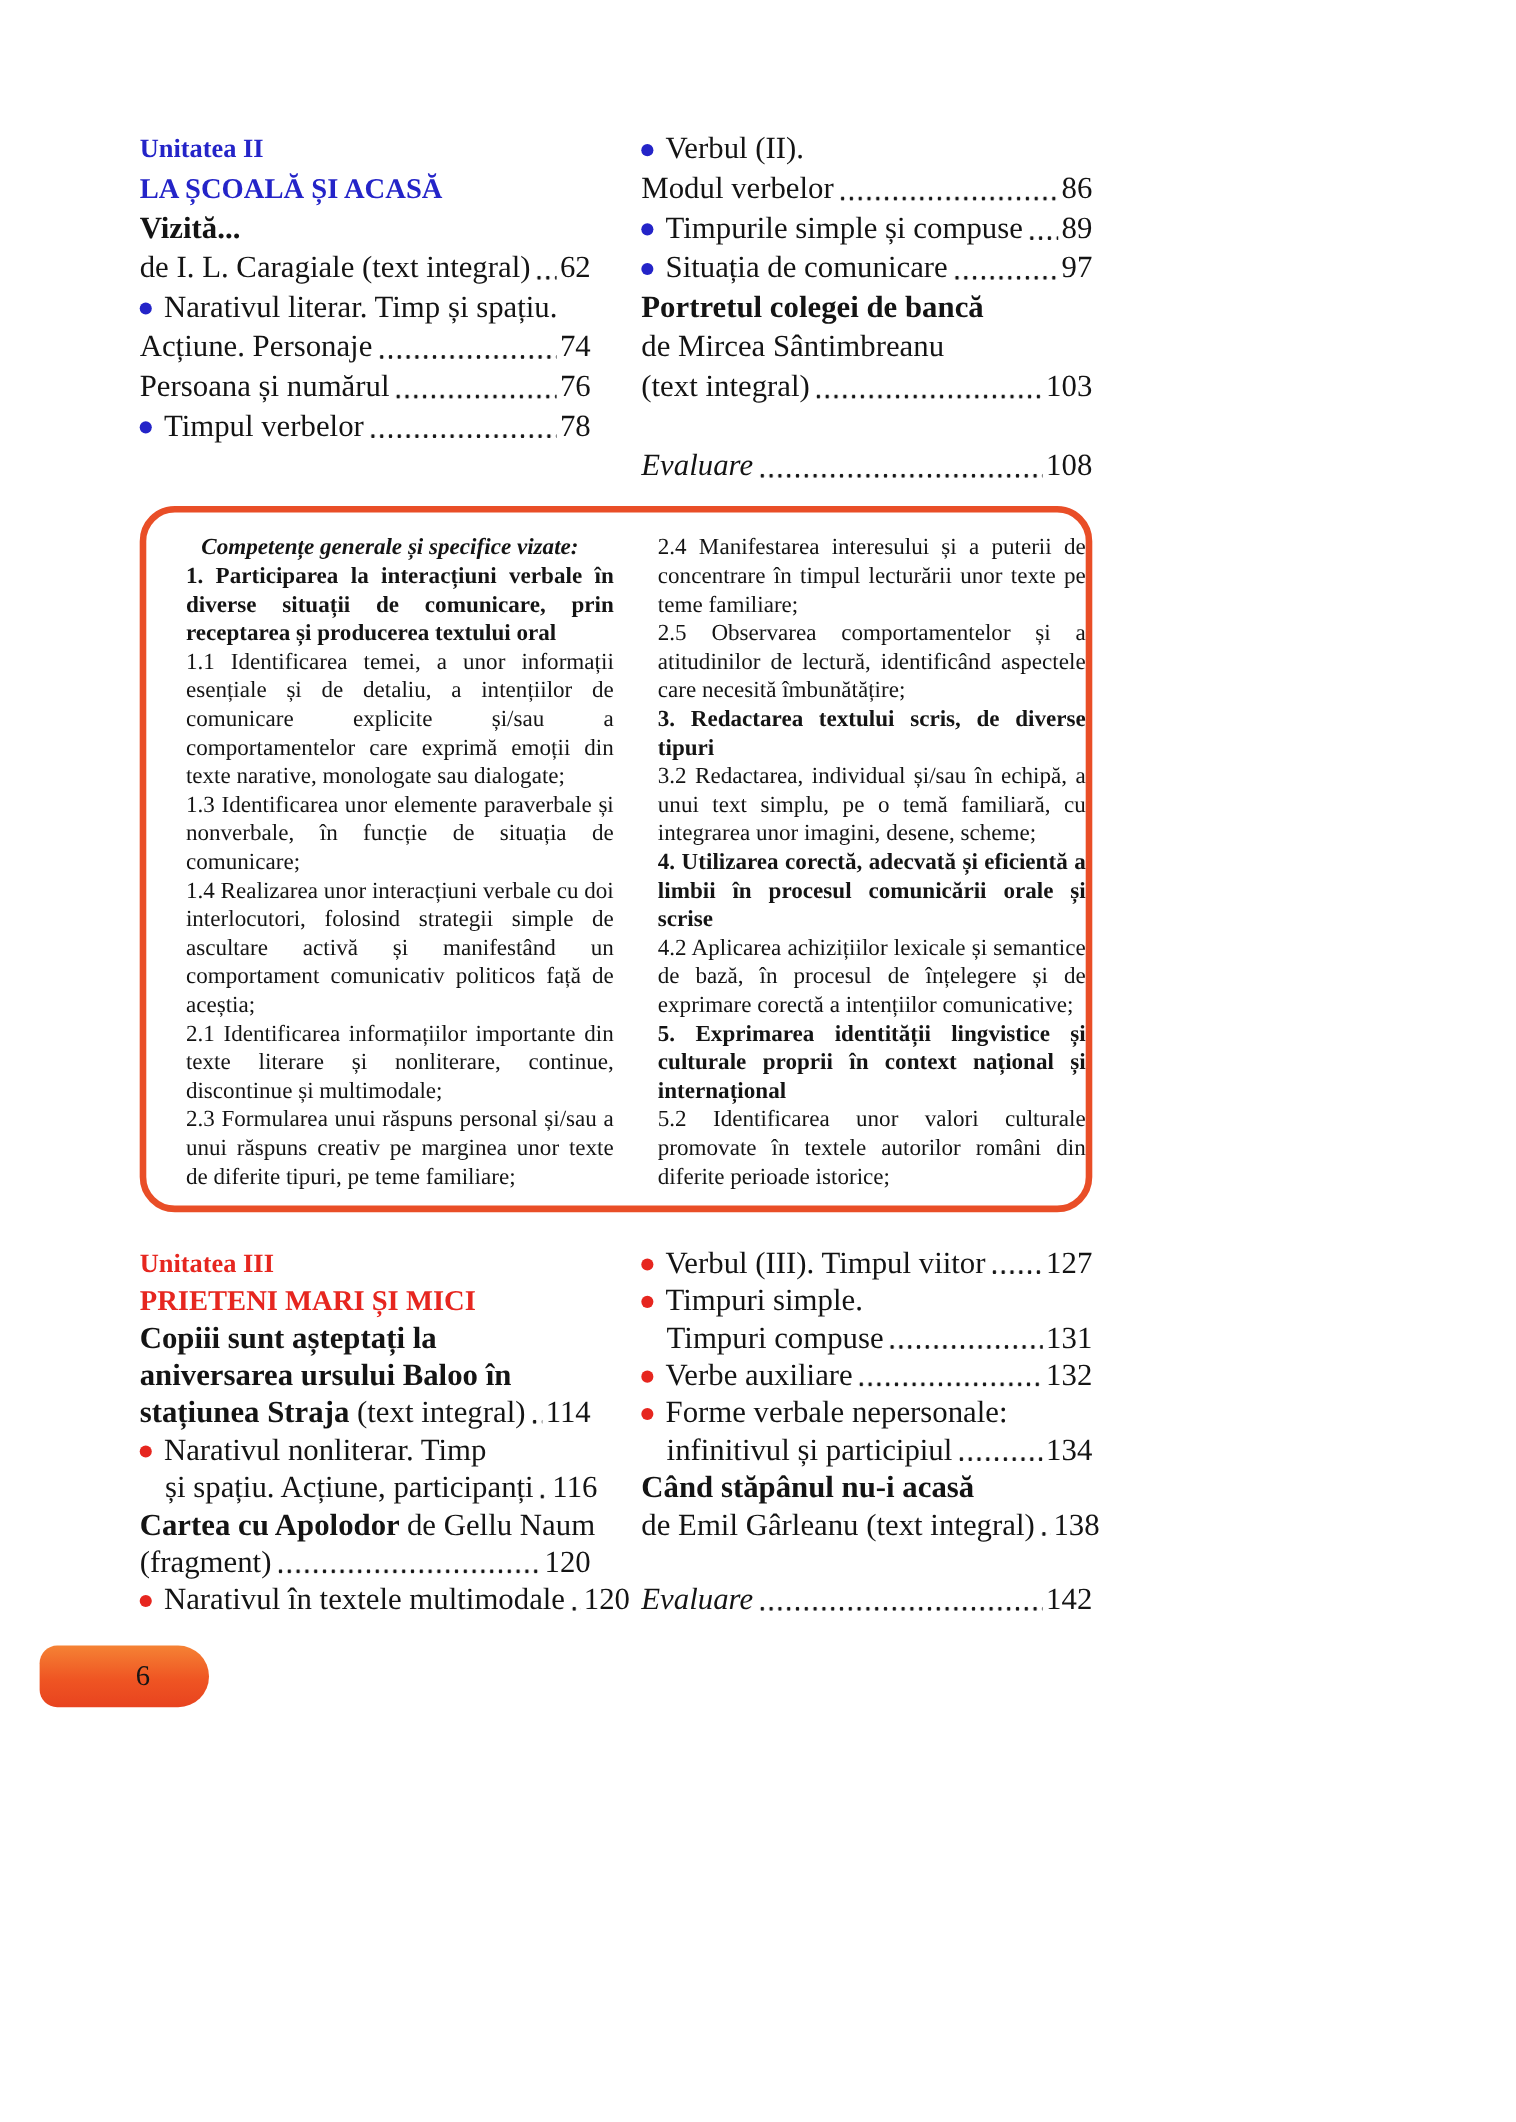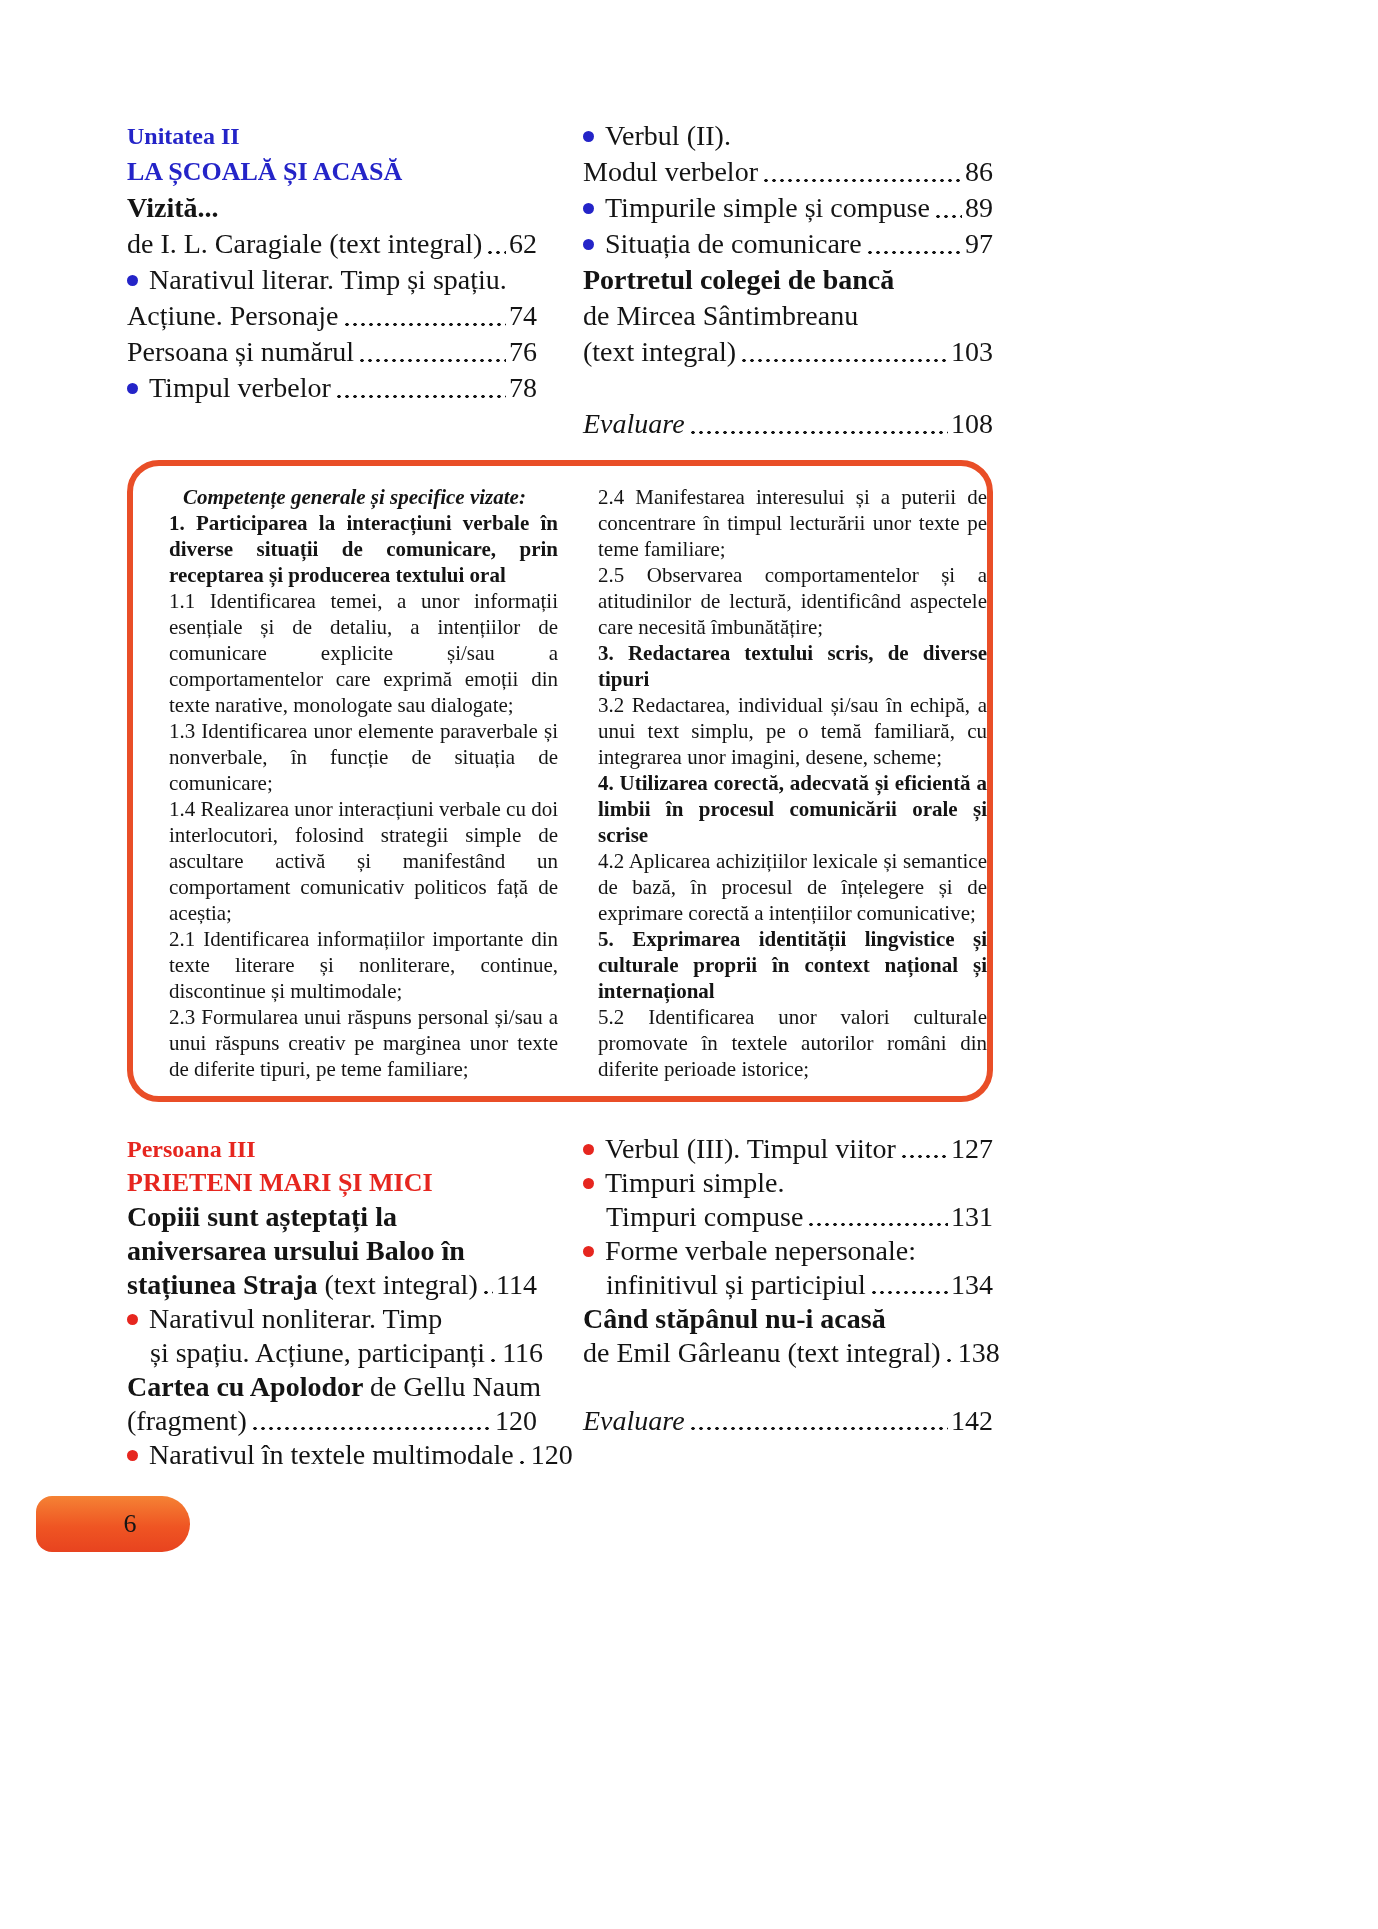--- a/index.html
+++ b/index.html
@@ -203,21 +203,21 @@
           <p class="comp-para st-b">4. Utilizarea corectă, adecvată și eficientă a limbii în procesul comunicării orale și scrise</p>
           <p class="comp-para">4.2 Aplicarea achizițiilor lexicale și semantice de bază, în procesul de înțelegere și de exprimare corectă a intențiilor comunicative;</p>
           <p class="comp-para st-b">5. Exprimarea identității lingvistice și culturale proprii în context național și internațional</p>
           <p class="comp-para">5.2 Identificarea unor valori culturale promovate în textele autorilor români din diferite perioade istorice;</p>
         </div>
     </section>
 
     <section class="toc-grid tight">
       <div class="toc-col">
           <div class="toc-line red label">
-            <span class="txt"><span class="st-b">Persoana III</span></span>
+            <span class="txt"><span class="st-b">Unitatea III</span></span>
           </div>
           <div class="toc-line red title">
             <span class="txt"><span class="st-b">PRIETENI MARI ȘI MICI</span></span>
           </div>
           <div class="toc-line">
             <span class="txt"><span class="st-b">Copiii sunt așteptați la</span></span>
           </div>
           <div class="toc-line">
             <span class="txt"><span class="st-b">aniversarea ursului Baloo în</span></span>
           </div>
@@ -258,20 +258,26 @@
             <span class="pagenum">127</span>
           </div>
           <div class="toc-line">
             <span class="bullet red"></span>
             <span class="txt"><span>Timpuri simple.</span></span>
           </div>
           <div class="toc-line indent">
             <span class="txt"><span>Timpuri compuse</span></span>
             <span class="leader"></span>
             <span class="pagenum">131</span>
+          </div>
+          <div class="toc-line">
+            <span class="bullet red"></span>
+            <span class="txt"><span>Verbe auxiliare</span></span>
+            <span class="leader"></span>
+            <span class="pagenum">132</span>
           </div>
           <div class="toc-line">
             <span class="bullet red"></span>
             <span class="txt"><span>Forme verbale nepersonale:</span></span>
           </div>
           <div class="toc-line indent">
             <span class="txt"><span>infinitivul și participiul</span></span>
             <span class="leader"></span>
             <span class="pagenum">134</span>
           </div>

